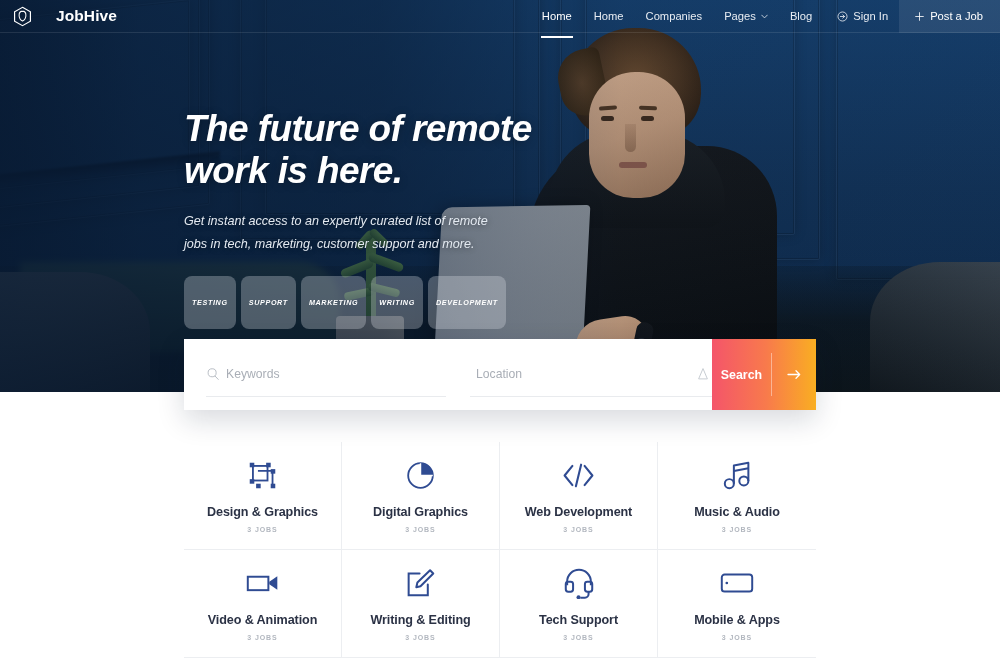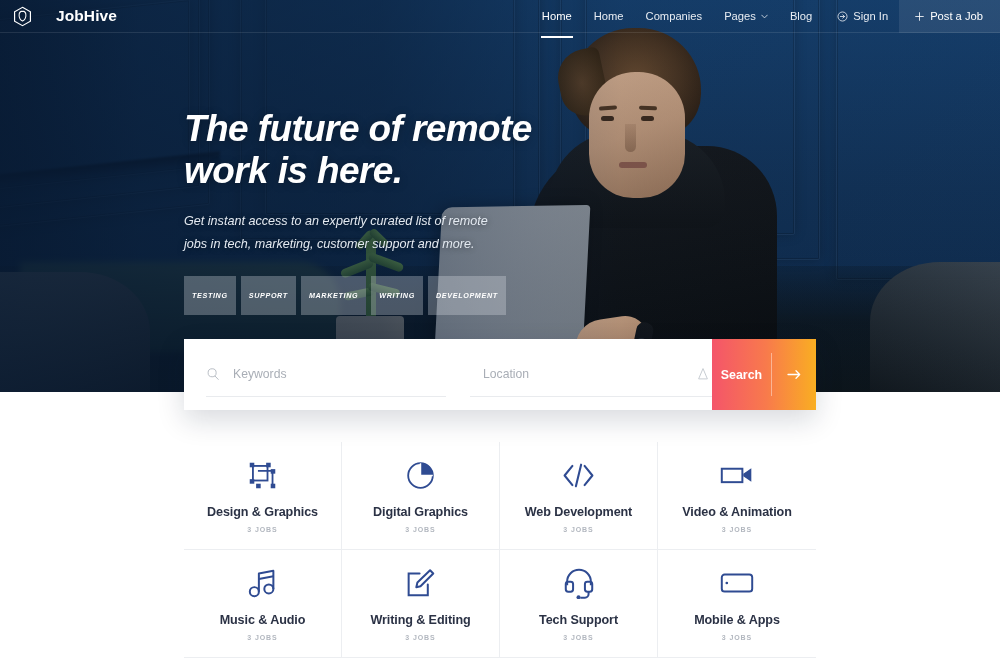--- a/index.html
+++ b/index.html
@@ -192,41 +192,41 @@
     letter-spacing: -.6px; text-shadow: 0 1px 10px rgba(0,0,0,.28);
   }
   .hero-sub {
     margin-top: 18px; color: #e4eaf1; font-size: 12.6px; line-height: 1.85;
     max-width: 330px; text-shadow: 0 1px 6px rgba(0,0,0,.4);
   }
   .tags { margin-top: 20px; display: flex; gap: 5px; }
   .tag {
     background: rgba(226,230,234,.30);
     color: #ffffff; font-size: 7.2px; letter-spacing: .65px; font-weight: 700;
-    padding: 15px 8px; border-radius: 0; text-transform: uppercase;
+    padding: 22px 8px; border-radius: 8px; text-transform: uppercase;
   }
 
   
   .search-card {
     position: absolute; left: 184px; top: 339px; width: 632px; height: 71px;
     background: #ffffff; z-index: 18;
     box-shadow: 0 10px 28px rgba(10,26,50,.16);
     display: flex; align-items: stretch;
   }
   .search-fields { display: flex; flex: 1; padding: 0 0 0 22px; align-items: center; }
   .field {
     display: flex; align-items: center; height: 44px;
     border-bottom: 1px solid #e9ebee;
     position: relative;
   }
   .field.keywords { width: 240px; }
   .field.location { width: 242px; margin-left: 24px; }
   .field .f-icon { width: 14px; height: 14px; flex: 0 0 14px; }
   .field input {
-    border: 0; outline: 0; background: transparent; margin-left: 13px;
+    border: 0; outline: 0; background: transparent; margin-left: 6px;
     font-family: "Liberation Sans", sans-serif; font-size: 12.2px; color: #3d4450;
     width: 100%;
   }
   .field input::placeholder { color: #a9aeb6; }
   .field .f-icon-right { position: absolute; right: 2px; width: 14px; height: 14px; }
   .search-btn {
     width: 126px; display: flex; align-items: center;
     background: linear-gradient(90deg, #f4556a 0%, #f87a4c 52%, #f9ae22 100%);
     cursor: pointer;
   }
@@ -433,39 +433,39 @@
           <path d="M26 4l9 11-9 11" stroke="#2f4b92" stroke-width="2.4" fill="none" stroke-linecap="round" stroke-linejoin="round"></path>
           <path d="M22 2.5 16 27.5" stroke="#2f4b92" stroke-width="2.4" stroke-linecap="round"></path>
         </svg>
       </div>
       <div class="cat-name">Web Development</div>
       <div class="cat-jobs">3 Jobs</div>
     </div>
 
     <div class="cat">
       <div class="cat-icon">
-        <svg width="34" height="24" viewBox="0 0 38 26">
-          <rect x="2" y="6" width="23" height="15" stroke="#2f4b92" stroke-width="2.2" fill="none"></rect>
-          <path d="M26 11.5 35 5.5v15l-9-6z" fill="#2f4b92"></path>
-        </svg>
-      </div>
-      <div class="cat-name">Video &amp; Animation</div>
-      <div class="cat-jobs">3 Jobs</div>
-    </div>
-
-    <div class="cat">
-      <div class="cat-icon">
         <svg width="29" height="31" viewBox="0 0 32 34">
           <path d="M12 26V6l16-3v20" stroke="#2f4b92" stroke-width="2.2" fill="none" stroke-linejoin="round"></path>
           <path d="M12 12l16-3" stroke="#2f4b92" stroke-width="2.2" fill="none"></path>
           <circle cx="7" cy="26" r="5" stroke="#2f4b92" stroke-width="2.2" fill="none"></circle>
           <circle cx="23" cy="23" r="5" stroke="#2f4b92" stroke-width="2.2" fill="none"></circle>
         </svg>
       </div>
       <div class="cat-name">Music &amp; Audio</div>
+      <div class="cat-jobs">3 Jobs</div>
+    </div>
+
+    <div class="cat">
+      <div class="cat-icon">
+        <svg width="34" height="24" viewBox="0 0 38 26">
+          <rect x="2" y="6" width="23" height="15" stroke="#2f4b92" stroke-width="2.2" fill="none"></rect>
+          <path d="M26 11.5 35 5.5v15l-9-6z" fill="#2f4b92"></path>
+        </svg>
+      </div>
+      <div class="cat-name">Video &amp; Animation</div>
       <div class="cat-jobs">3 Jobs</div>
     </div>
 
     <div class="cat">
       <div class="cat-icon">
         <svg width="31" height="31" viewBox="0 0 34 34">
           <path d="M25 18v12H4V6h12" stroke="#2f4b92" stroke-width="2.2" fill="none" stroke-linecap="round"></path>
           <path d="M27.5 2.5 31 6 17 20l-4.6 1.2L13.6 16z" stroke="#2f4b92" stroke-width="2.2" fill="none" stroke-linejoin="round"></path>
         </svg>
       </div>

